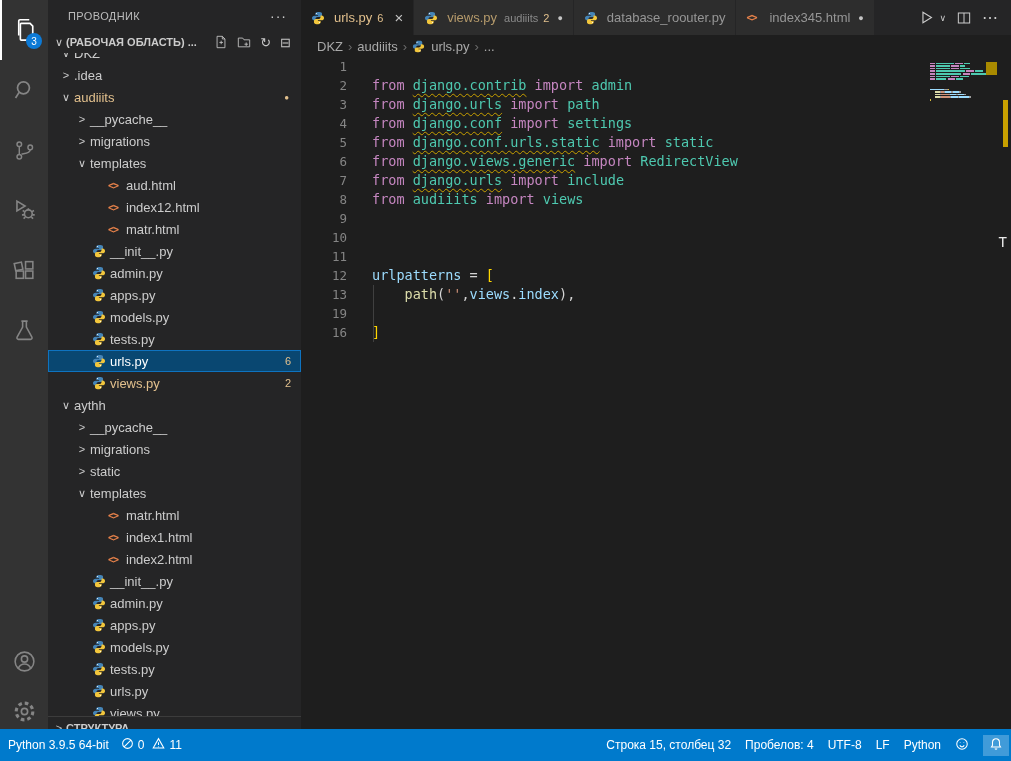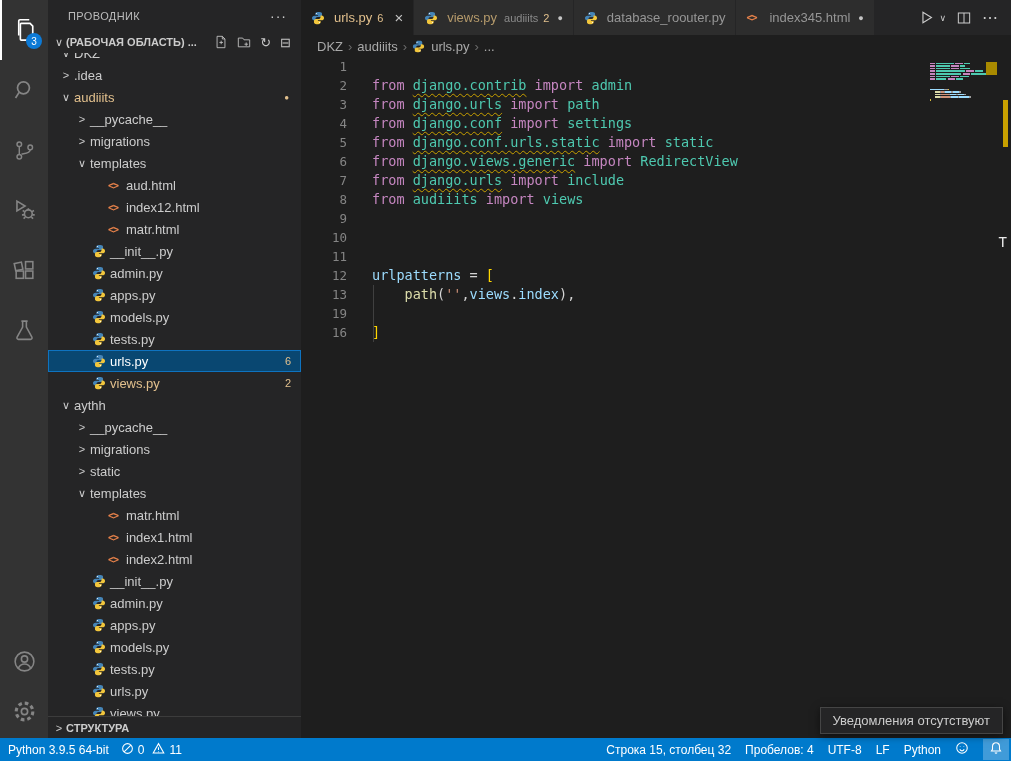--- a/index.html
+++ b/index.html
@@ -88,21 +88,21 @@
   .tok.curs{border-left:1.5px solid #aeafad;}
   .indent-guide{position:absolute;left:72px;top:228px;width:1px;height:57px;background:#404040;}
   .minimap{position:absolute;top:3px;right:14px;width:67px;}
   .mm-line{display:flex;height:1.6px;margin-bottom:1px;}
   .mmtok{display:inline-block;height:100%;flex:none;}
   .mm-warn{position:absolute;top:2px;right:0;width:11px;height:13px;background:#a98a00;}
   .ov-warn{position:absolute;right:3px;top:43px;width:5px;height:47px;background:#c8a000;}
   .artifact-t{position:absolute;right:4px;top:176px;color:#e8e8e8;font-size:14px;}
 
   
-  .statusbar{position:absolute;left:0;right:0;bottom:0;height:23px;background:#007acc;color:#fff;
+  .statusbar{position:absolute;left:0;right:0;bottom:0;height:32px;background:#007acc;color:#fff;
              display:flex;font-size:12px;padding:0 8px;z-index:6;}
   .sb-left{display:flex;align-items:center;gap:12px;}
   .sb-right{margin-left:auto;display:flex;align-items:center;gap:14px;}
   .sb-item{display:flex;align-items:center;gap:4px;cursor:pointer;white-space:nowrap;}
   .sb-item svg{stroke:#ffffff;}
   .sb-item.hl{background:rgba(255,255,255,.25);padding:2px 6px;margin-right:-6px;}
   .toast{position:absolute;right:8px;bottom:27px;background:#252526;border:1px solid #454545;
          color:#cccccc;font-size:13px;padding:5px 12px;z-index:7;box-shadow:0 2px 8px rgba(0,0,0,.5);}
 </style>
 </head>
@@ -666,21 +666,20 @@
             </div>
             <div class="mm-line"></div>
           </div>
         <div class="mm-warn"></div>
       </div>
       <div class="ov-warn"></div>
       <div class="artifact-t">T</div>
     </div>
   </div>
 
-  <div class="toast">Уведомления отсутствуют</div>
 
   <div class="statusbar">
     <div class="sb-left">
         <div class="sb-item">
           <span>Python 3.9.5 64-bit</span>
         </div>
         <div class="sb-item">
           <span><svg width="13" height="13" viewBox="0 0 16 16" fill="none" stroke-width="1.3">
               <circle cx="8" cy="8" r="6"></circle>
               <path d="M3.8 12.2 12.2 3.8"></path>

